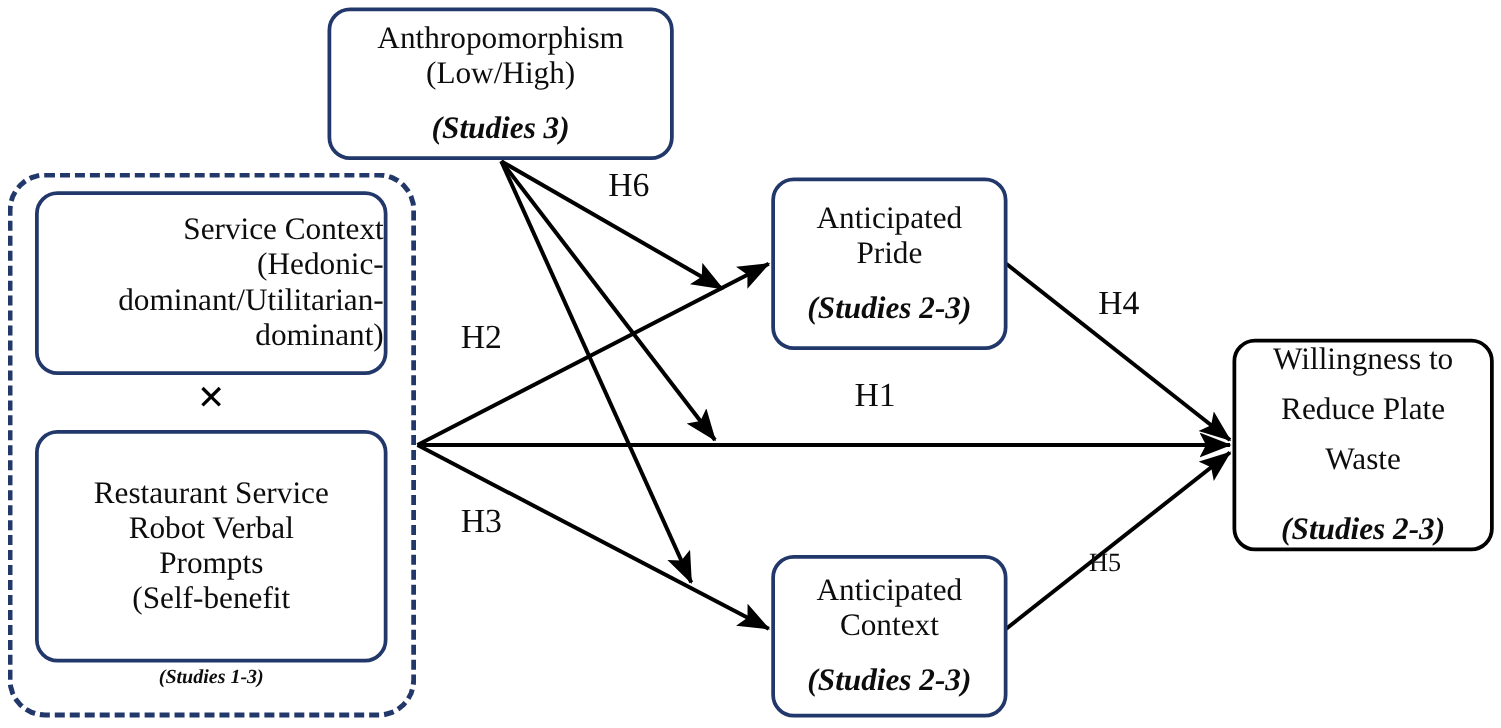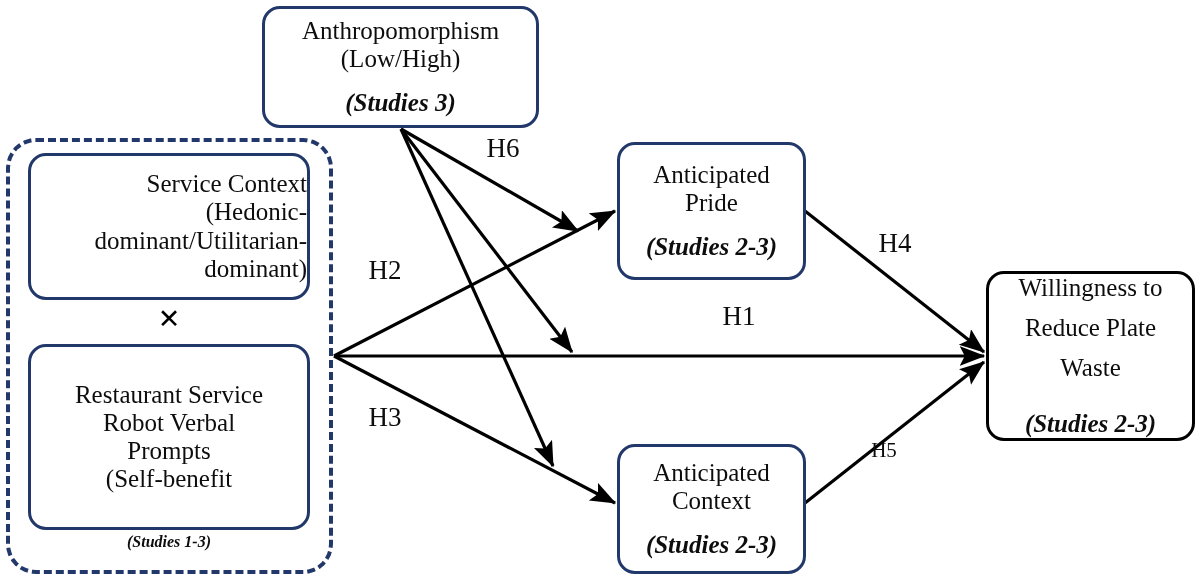--- a/index.html
+++ b/index.html
@@ -147,20 +147,20 @@
     <span class="studies">(Studies 2-3)</span>
   </div>
 
   <div class="node node-black" style="left:986px; top:271px; width:209px; height:170px; font-size:25px;">
     <span class="line">Willingness to</span>
     <span class="line">Reduce Plate</span>
     <span class="line">Waste</span>
     <span class="studies">(Studies 2-3)</span>
   </div>
 
-  <div class="hlabel" style="font-size: 27px; left: 700px; top: 316px; transform: translate(-50%, -50%); margin-left: 39px;">H1</div>
+  <div class="hlabel" style="font-size: 27px; left: 700px; top: 316px; transform: translate(-50%, -50%);">H1</div>
   <div class="hlabel" style="font-size: 27px; left: 385px; top: 270px; transform: translate(-50%, -50%);">H2</div>
   <div class="hlabel" style="font-size: 27px; left: 385px; top: 417px; transform: translate(-50%, -50%);">H3</div>
   <div class="hlabel" style="font-size: 27px; left: 895px; top: 243px; transform: translate(-50%, -50%);">H4</div>
   <div class="hlabel" style="font-size: 21px; left: 884px; top: 450px; transform: translate(-50%, -50%);">H5</div>
   <div class="hlabel" style="font-size: 27px; left: 503px; top: 148px; transform: translate(-50%, -50%);">H6</div>
 
 </div>
 
 </body></html>

